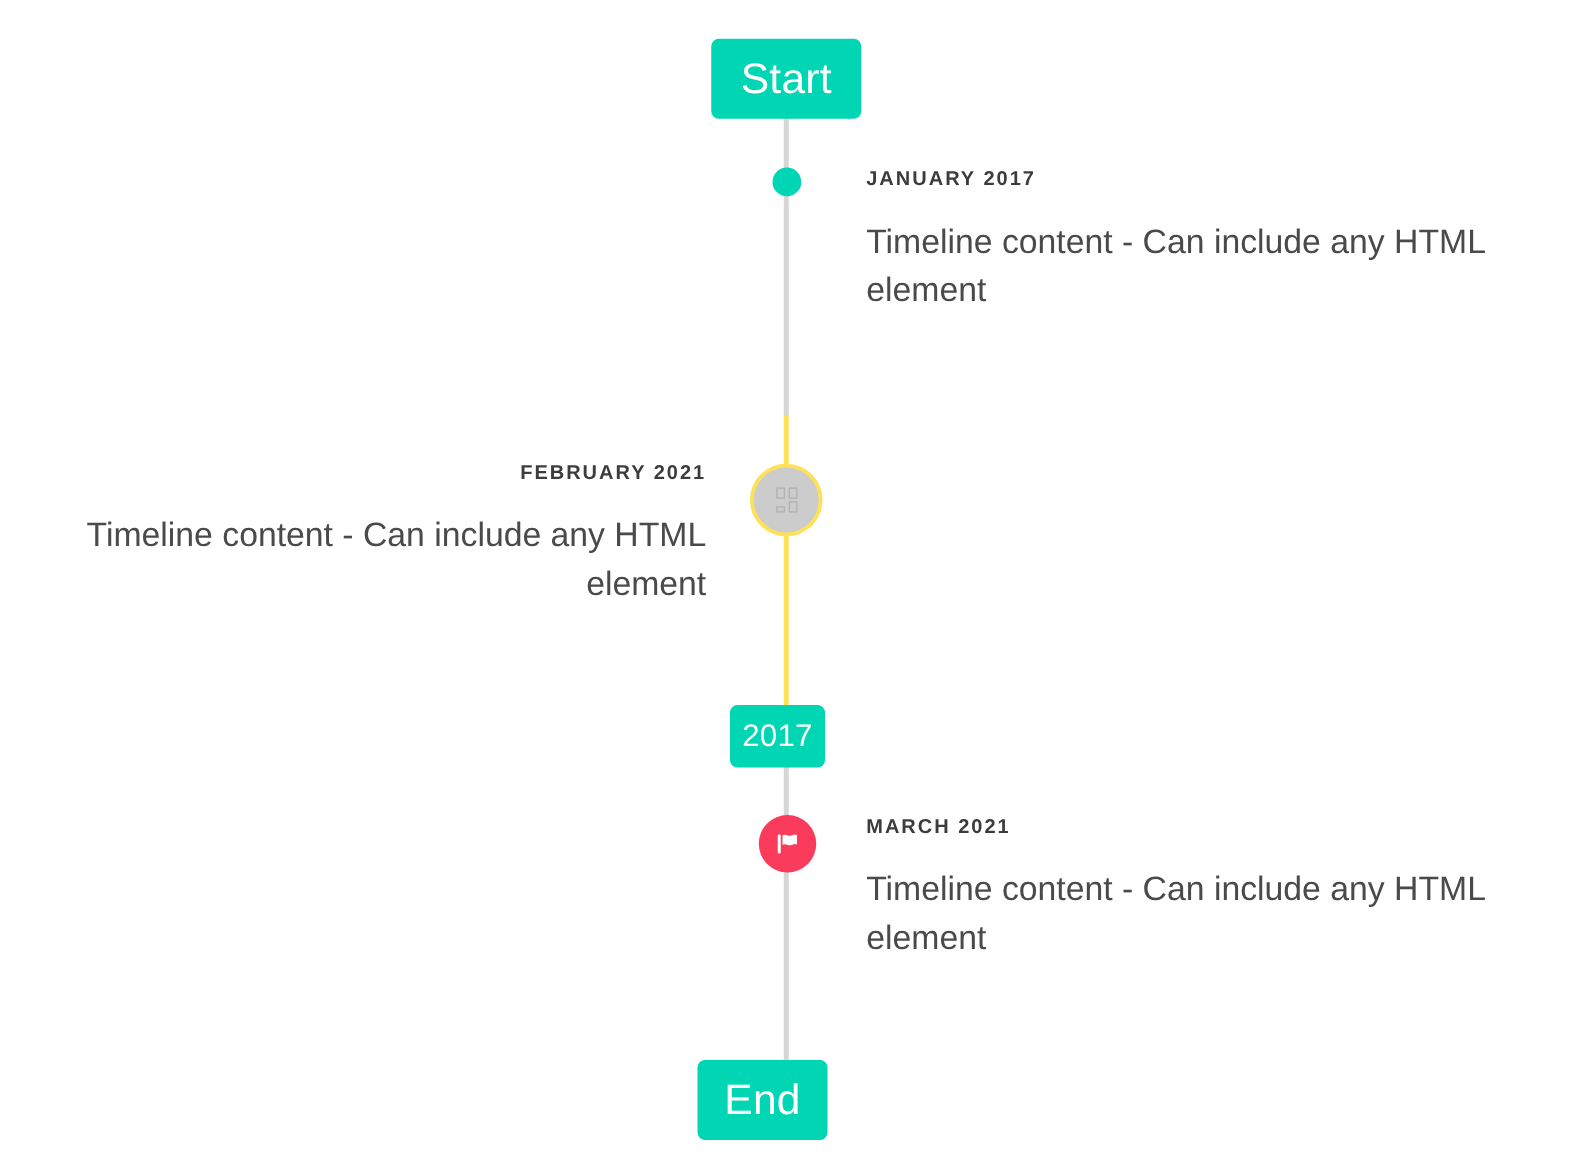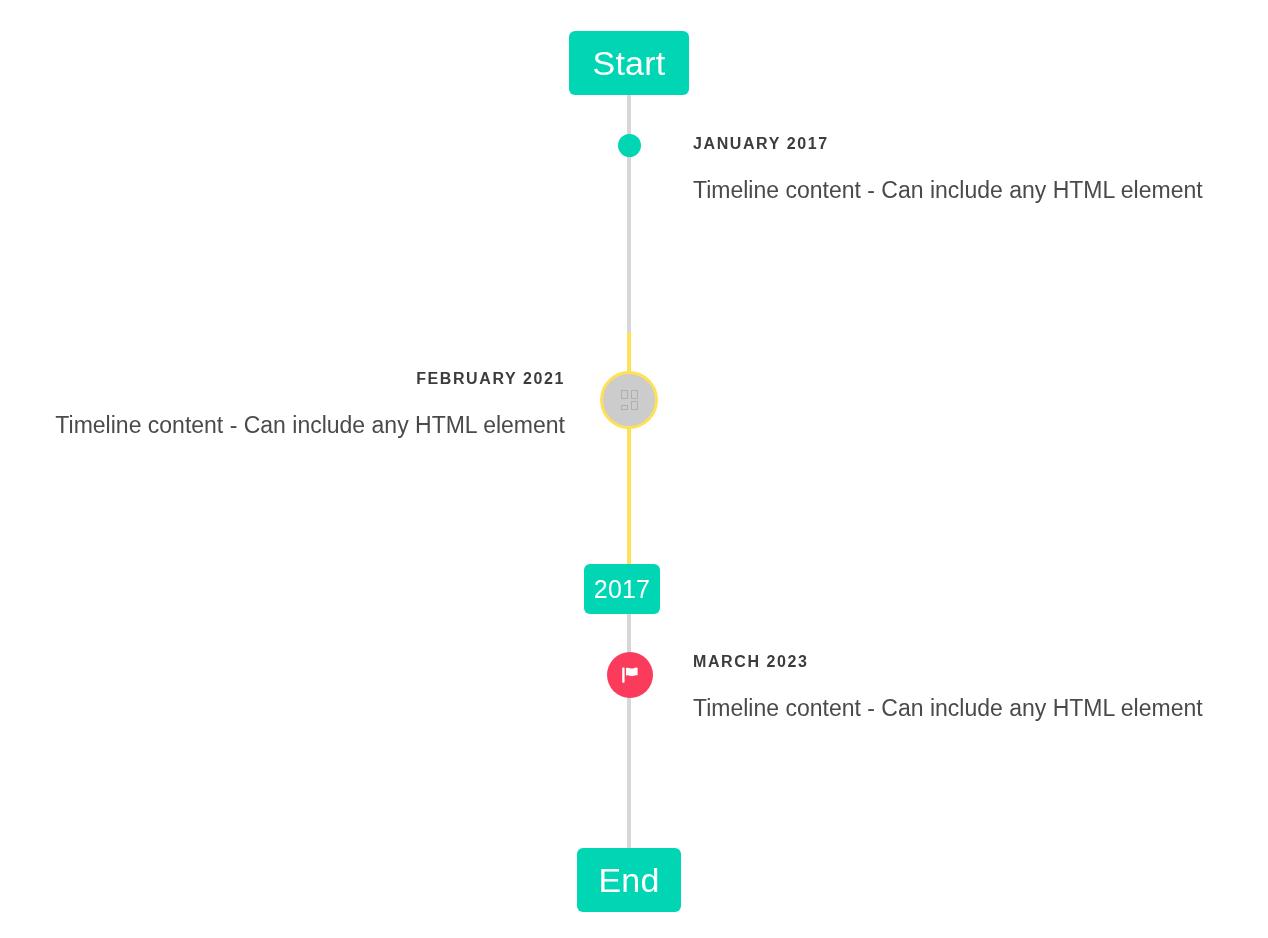--- a/index.html
+++ b/index.html
@@ -50,21 +50,21 @@
     left: 569px; top: 31px;
     width: 120px; height: 64px;
     font-size: 34px;
   }
   .badge-year {
     left: 584px; top: 564px;
     width: 76px; height: 50px;
     font-size: 25px;
   }
   .badge-end {
-    left: 577px; top: 848px;
+    left: 558px; top: 848px;
     width: 104px; height: 64px;
     font-size: 34px;
   }
 
   
   .marker {
     position: absolute;
     border-radius: 50%;
     display: flex;
     align-items: center;
@@ -117,21 +117,21 @@
 
   .entry-date {
     font-size: 16px;
     font-weight: bold;
     letter-spacing: 1.6px;
     color: #3c3c3c;
     margin: 0 0 22px 0;
     line-height: 1;
   }
   .entry-body {
-    font-size: 23px;
+    font-size: 27px;
     font-weight: 400;
     color: #4a4a4a;
     line-height: 1.45;
     margin: 0;
   }
 
   .entry-jan2016   { top: 136px; }
   .entry-feb2016   { top: 371px; }
   .entry-mar2017   { top: 654px; }
 </style>
@@ -175,19 +175,19 @@
       <path d="M8.0 5.2
                C 10.6 3.6, 13.2 6.6, 15.8 5.2
                C 17.4 4.4, 18.6 4.4, 19.6 5.0
                L 19.6 12.6
                C 18.6 12.0, 17.4 12.0, 15.8 12.8
                C 13.2 14.2, 10.6 11.2, 8.0 12.8
                Z" fill="#ffffff"></path>
     </svg>
   </div>
   <div class="entry-content right entry-mar2017">
-    <p class="entry-date">MARCH 2023</p>
+    <p class="entry-date">MARCH 2021</p>
     <p class="entry-body">Timeline content - Can include any HTML element</p>
   </div>
 
   <div class="badge badge-end">End</div>
 
 </div>
 
 </body></html>

